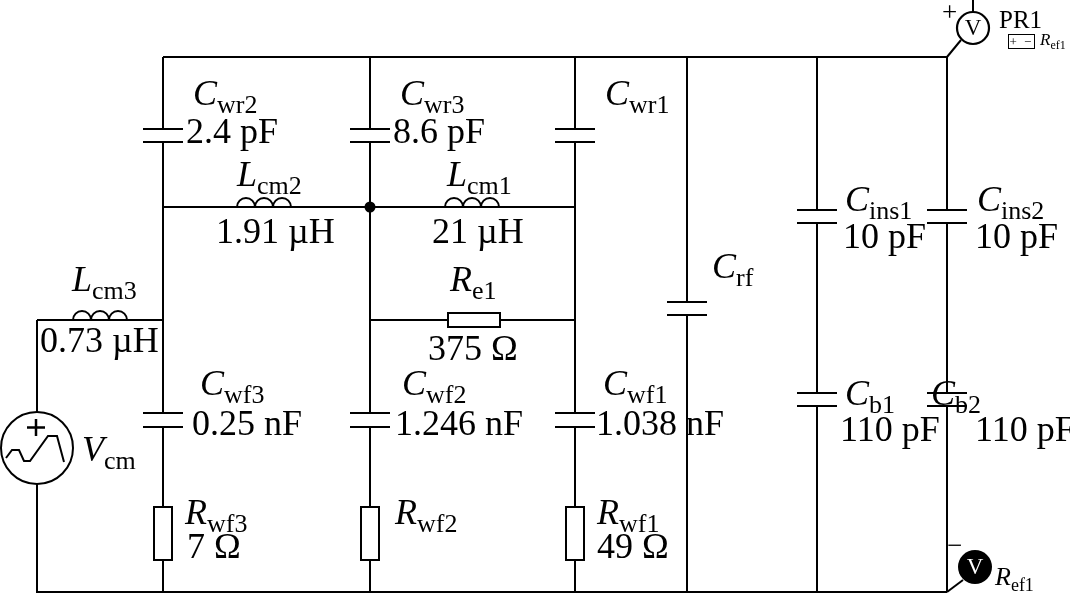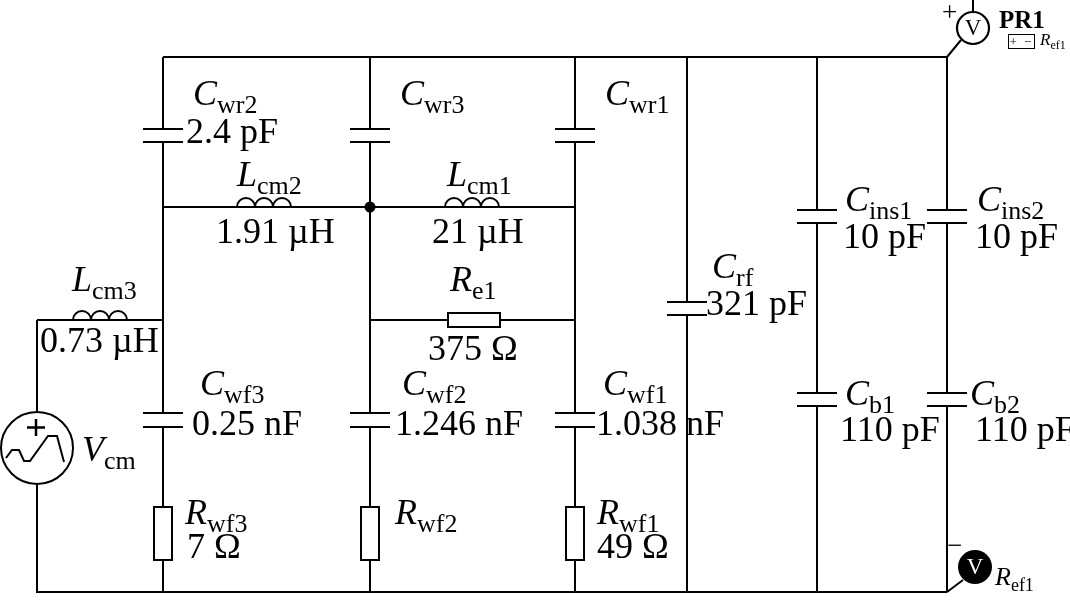--- a/index.html
+++ b/index.html
@@ -10,21 +10,21 @@
   .var{font-style:italic;}
   .lbl sub{font-style:normal;font-size:26px;line-height:0;vertical-align:-8px;}
   .sm{font-size:17px;}
   .sm sub{font-size:12px;vertical-align:-4px;}
   .md{font-size:26px;}
   .md sub{font-size:18px;vertical-align:-6px;}
   .sign{font-size:27px;}
   .probe-letter{position:absolute;width:32px;height:32px;display:flex;align-items:center;
                 justify-content:center;font-size:23px;}
   .white{color:#fff;}
-  .bold{font-weight:bold;font-size:25px;}
+  .bold{font-weight:normal;font-size:25px;}
   .pmbox{position:absolute;left:1008px;top:34px;width:27px;height:15px;border:1.5px solid #000;
          display:flex;align-items:center;justify-content:center;font-size:13px;
          letter-spacing:2px;box-sizing:border-box;}
 </style>
 </head>
 <body>
 
 <div id="stage">
 
   <svg id="schematic" width="1070" height="600" viewBox="0 0 1070 600" fill="none" stroke="#000" stroke-width="2">
@@ -74,48 +74,48 @@
     <path d="M961,40 L947,57"></path>
 
     <circle cx="975" cy="567" r="17" fill="#000" stroke="none"></circle>
     <path d="M963,580 L947,592"></path>
   </svg>
 
   <div class="lbl" style="left:193px;top:75px"><span class="var">C</span><sub>wr2</sub></div>
   <div class="lbl" style="left:186px;top:113px">2.4 pF</div>
 
   <div class="lbl" style="left:400px;top:75px"><span class="var">C</span><sub>wr3</sub></div>
+  <div class="lbl" style="left:393px;top:113px">8.6 pF</div>
 
   <div class="lbl" style="left:605px;top:75px"><span class="var">C</span><sub>wr1</sub></div>
 
   <div class="lbl" style="left:237px;top:156px"><span class="var">L</span><sub>cm2</sub></div>
   <div class="lbl" style="left:216px;top:213px">1.91 µH</div>
 
   <div class="lbl" style="left:447px;top:156px"><span class="var">L</span><sub>cm1</sub></div>
   <div class="lbl" style="left:432px;top:213px">21 µH</div>
 
   <div class="lbl" style="left:72px;top:261px"><span class="var">L</span><sub>cm3</sub></div>
   <div class="lbl" style="left:40px;top:322px">0.73 µH</div>
 
   <div class="lbl" style="left:450px;top:261px"><span class="var">R</span><sub>e1</sub></div>
   <div class="lbl" style="left:428px;top:330px">375 Ω</div>
 
   <div class="lbl" style="left:712px;top:248px"><span class="var">C</span><sub>rf</sub></div>
-  <div class="lbl" style="left:706px;top:285px">321 pF</div>
 
   <div class="lbl" style="left:845px;top:181px"><span class="var">C</span><sub>ins1</sub></div>
   <div class="lbl" style="left:843px;top:218px">10 pF</div>
 
   <div class="lbl" style="left:977px;top:181px"><span class="var">C</span><sub>ins2</sub></div>
   <div class="lbl" style="left:975px;top:218px">10 pF</div>
 
   <div class="lbl" style="left:845px;top:375px"><span class="var">C</span><sub>b1</sub></div>
   <div class="lbl" style="left:840px;top:411px">110 pF</div>
 
-  <div class="lbl" style="left:970px;top:375px"><span class="var">C</span><sub>b2</sub></div>
+  <div class="lbl" style="left:931px;top:375px"><span class="var">C</span><sub>b2</sub></div>
   <div class="lbl" style="left:975px;top:411px">110 pF</div>
 
   <div class="lbl" style="left:200px;top:365px"><span class="var">C</span><sub>wf3</sub></div>
   <div class="lbl" style="left:192px;top:405px">0.25 nF</div>
 
   <div class="lbl" style="left:402px;top:365px"><span class="var">C</span><sub>wf2</sub></div>
   <div class="lbl" style="left:395px;top:405px">1.246 nF</div>
 
   <div class="lbl" style="left:603px;top:365px"><span class="var">C</span><sub>wf1</sub></div>
   <div class="lbl" style="left:596px;top:405px">1.038 nF</div>

